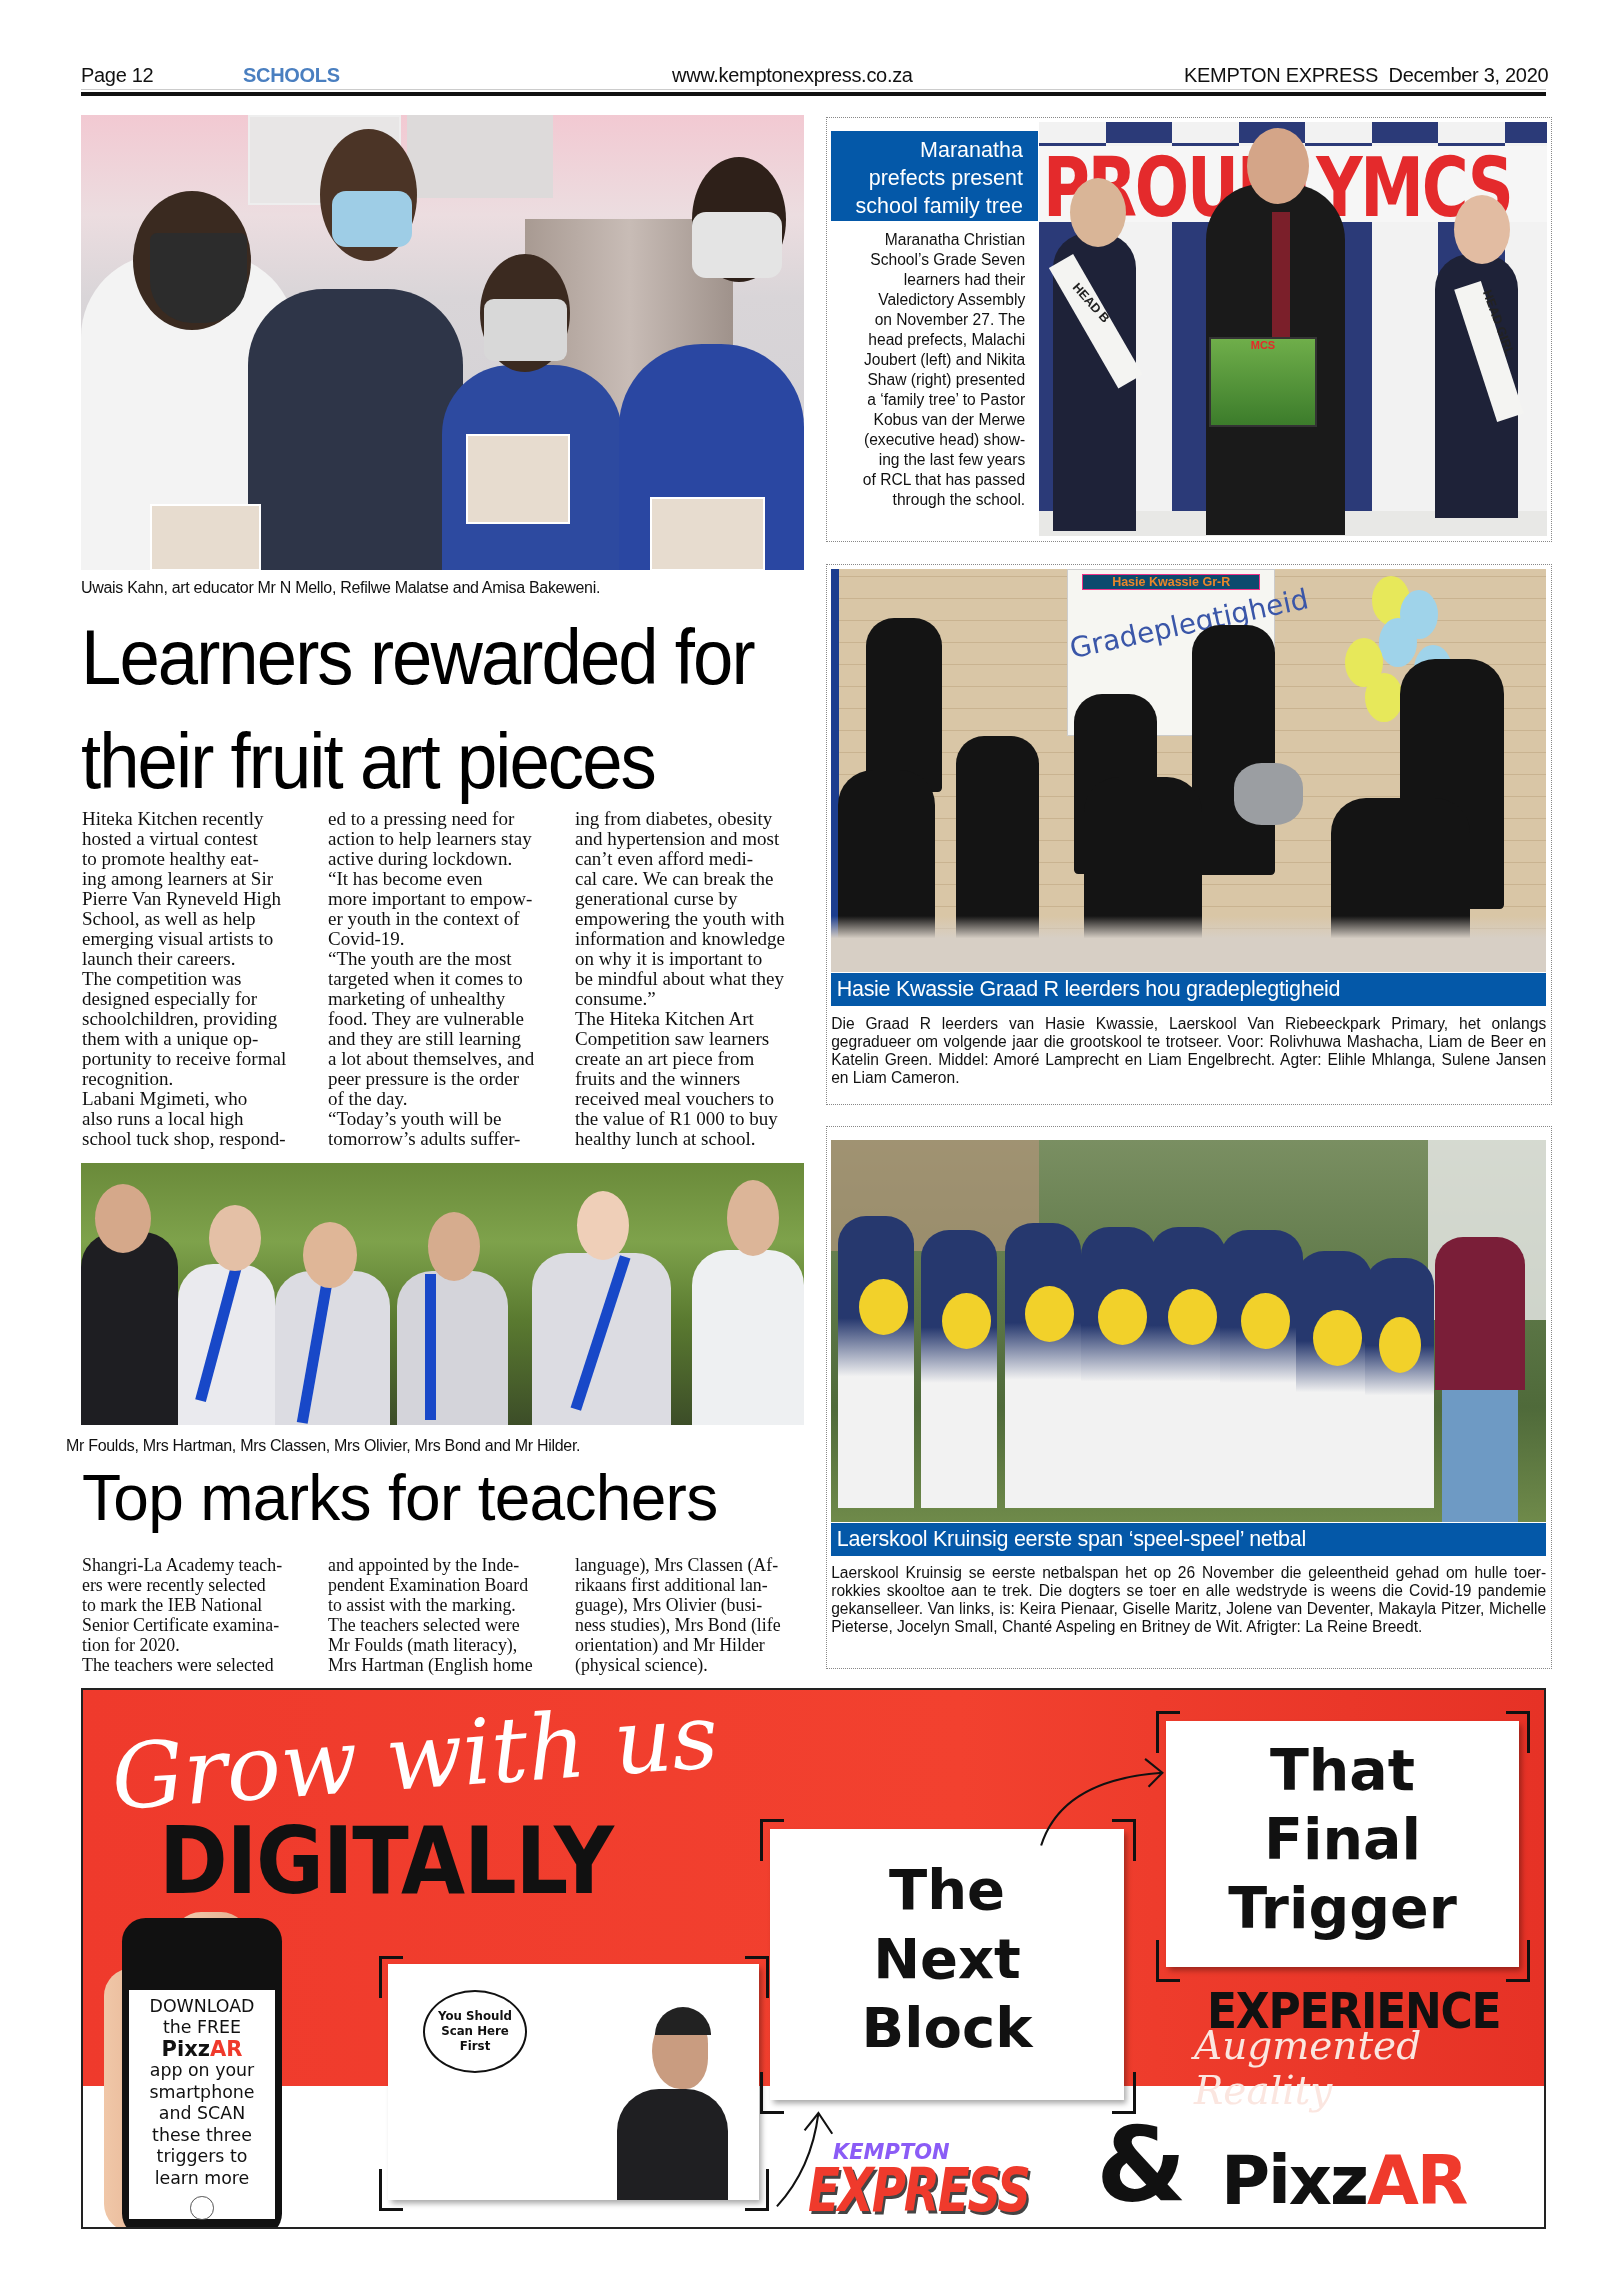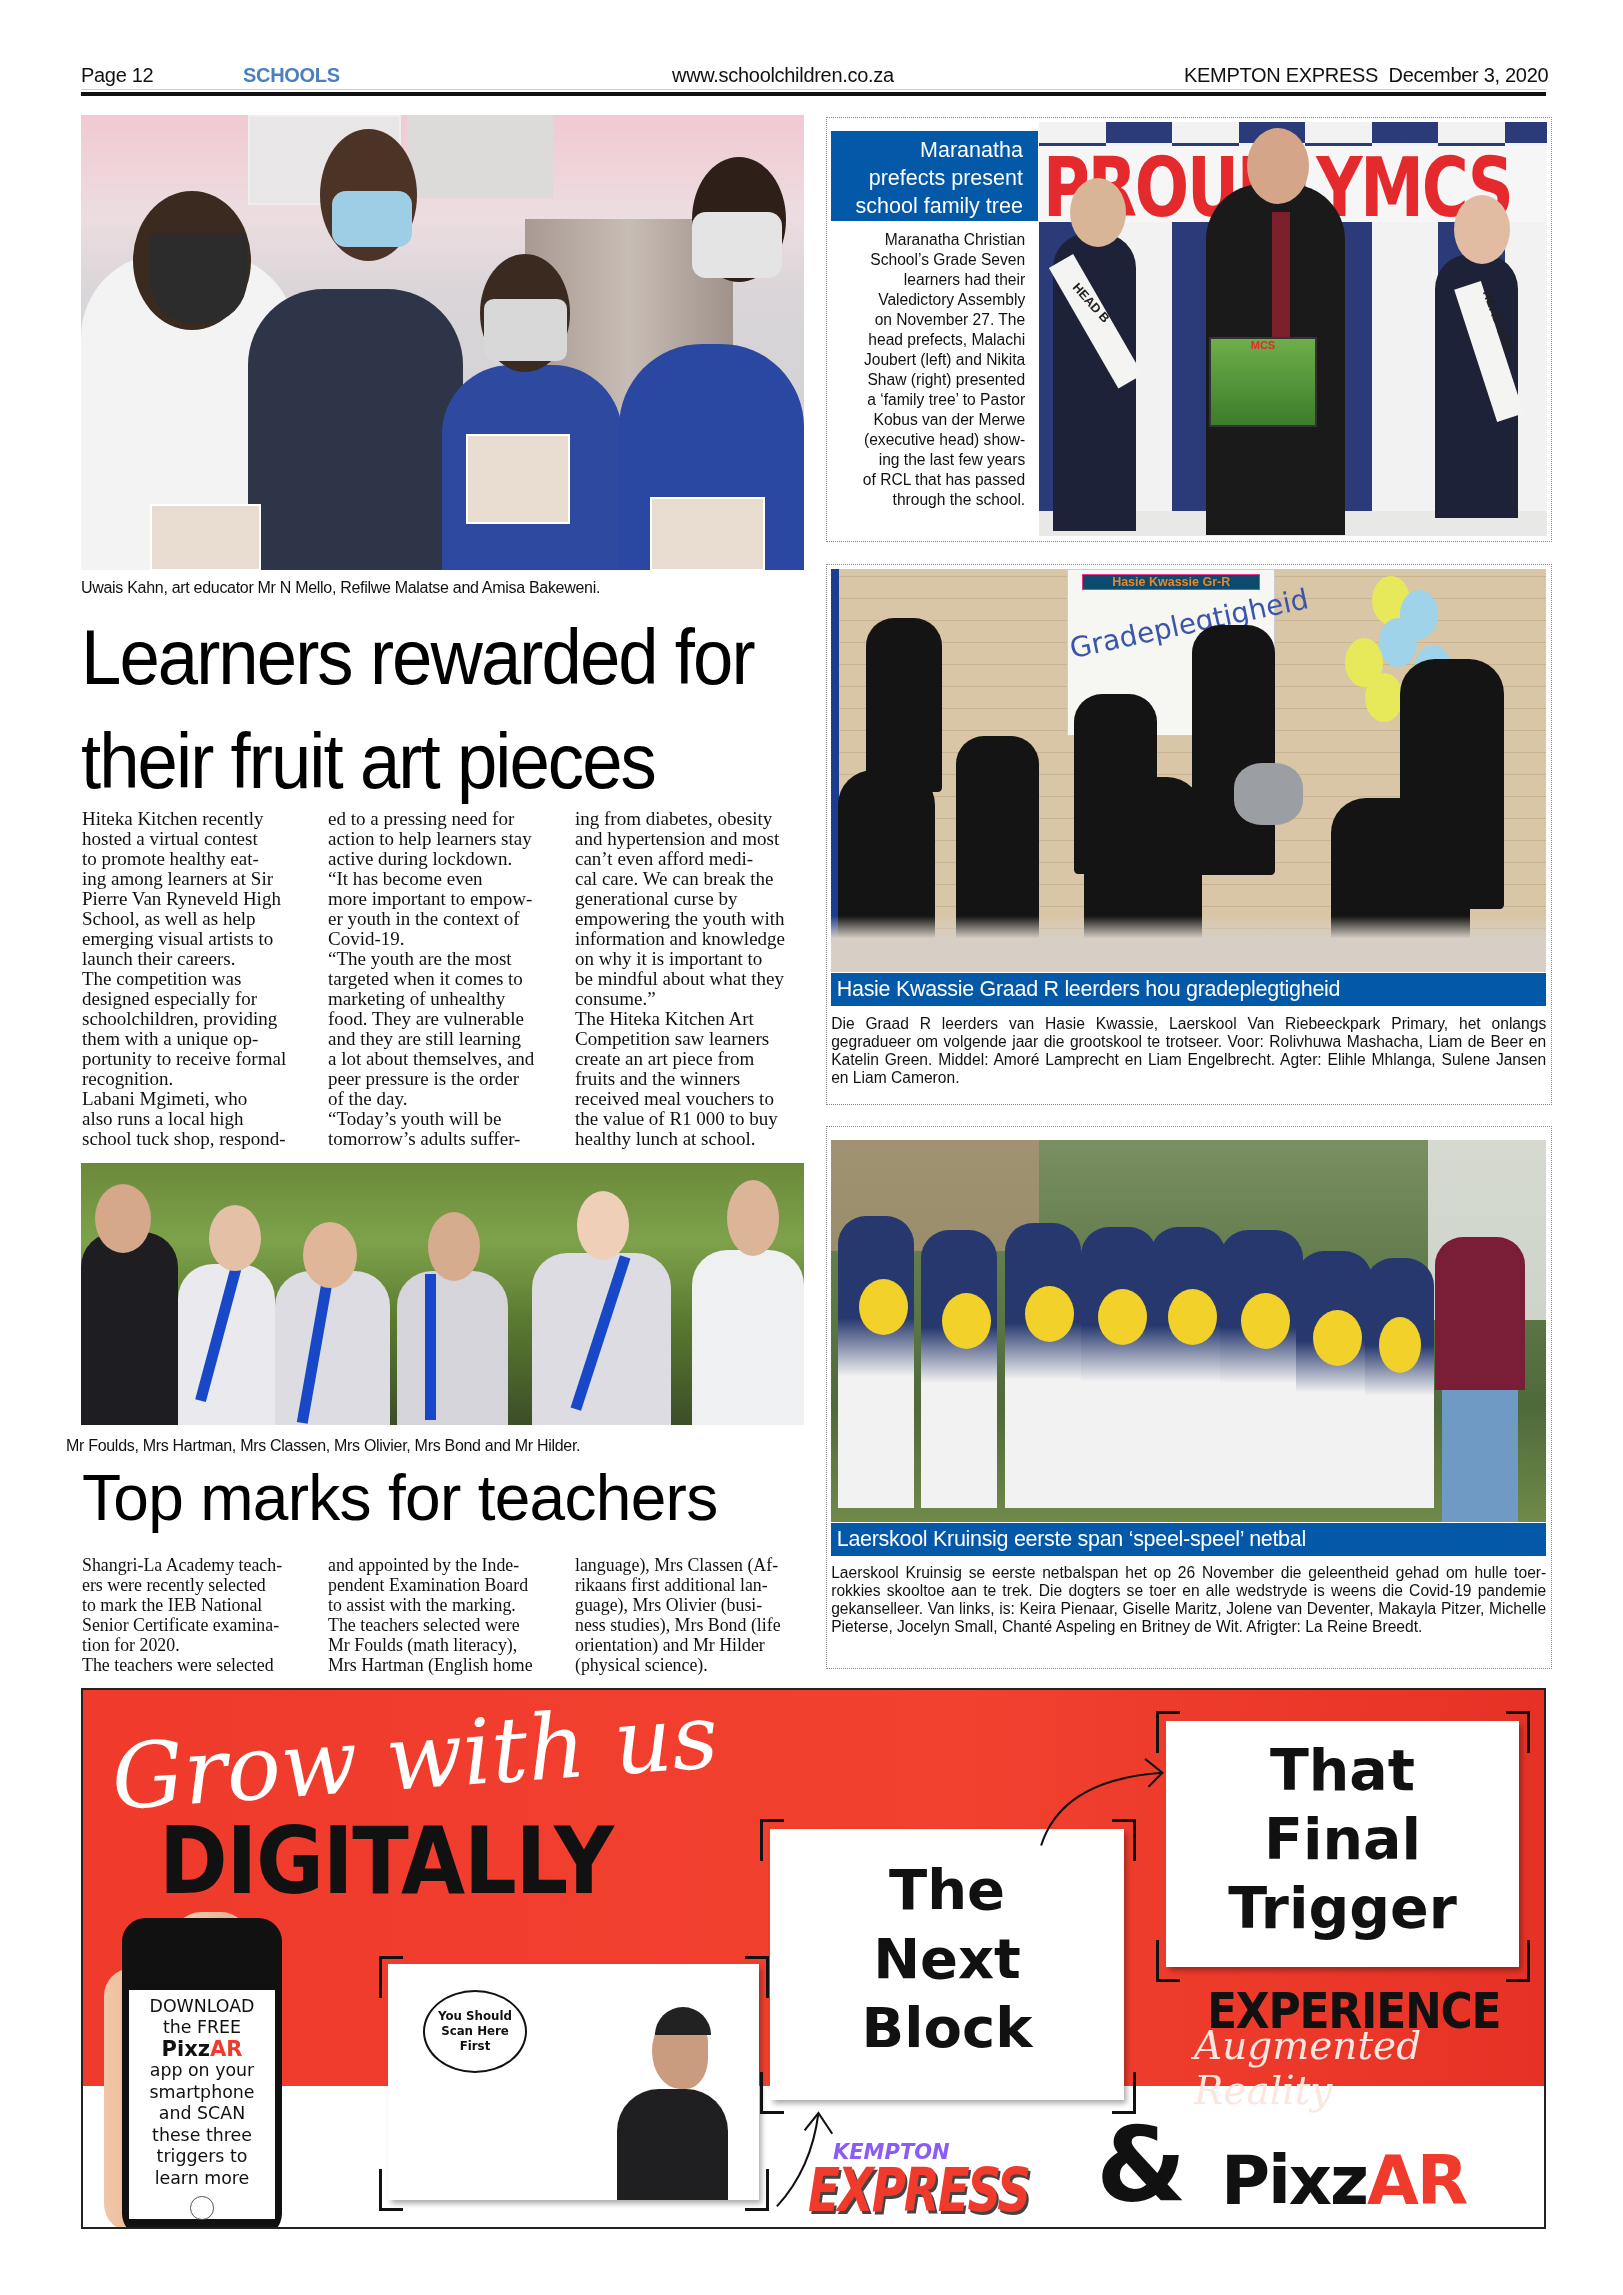--- a/index.html
+++ b/index.html
@@ -30,21 +30,21 @@
   .script { font-family: "DejaVu Serif", serif; font-style: italic; color: #fff; }
   .hand { font-family: "DejaVu Sans", sans-serif; font-weight: bold; color: #111; text-align: center; }
   .frame { position: absolute; background: #fff; box-shadow: 2.8px 4.2px 5.6px rgba(0,0,0,0.35); }
   .corner { position: absolute; width: 23.6px; height: 42px; border-color: #111; border-style: solid; border-width: 0; }
 </style>
 </head>
 <body>
 
 <div class="abs hdr-txt" style="left:81px;">Page 12</div>
 <div class="abs hdr-txt" style="left:243px; color:#4a7fc0; font-weight:bold;">SCHOOLS</div>
-<div class="abs hdr-txt" style="left:672px;">www.schoolchildren.co.za</div>
+<div class="abs hdr-txt" style="left:672px;">www.kemptonexpress.co.za</div>
 <div class="abs hdr-txt" style="left:1184px; white-space:pre;">KEMPTON EXPRESS  December 3, 2020</div>
 <div class="hdr-rule-thin"></div>
 <div class="hdr-rule"></div>
 
 <div class="photo" style="left:81px; top:115px; width:723px; height:455px; background:linear-gradient(180deg,#f2c9d2 0%,#ecdde0 22%,#d9d5d8 40%,#cfcfd3 100%);">
 
   <div class="abs" style="left:167px;top:0;width:153px;height:90px;background:#e8e6e6;border:2.1px solid #eee;"></div>
   <div class="abs" style="left:326px;top:0;width:146px;height:83px;background:#dddada;"></div>
   <div class="abs" style="left:444px;top:104px;width:208px;height:347px;background:linear-gradient(90deg,#a89a92,#c8bcb6,#9f928b);"></div>
 

